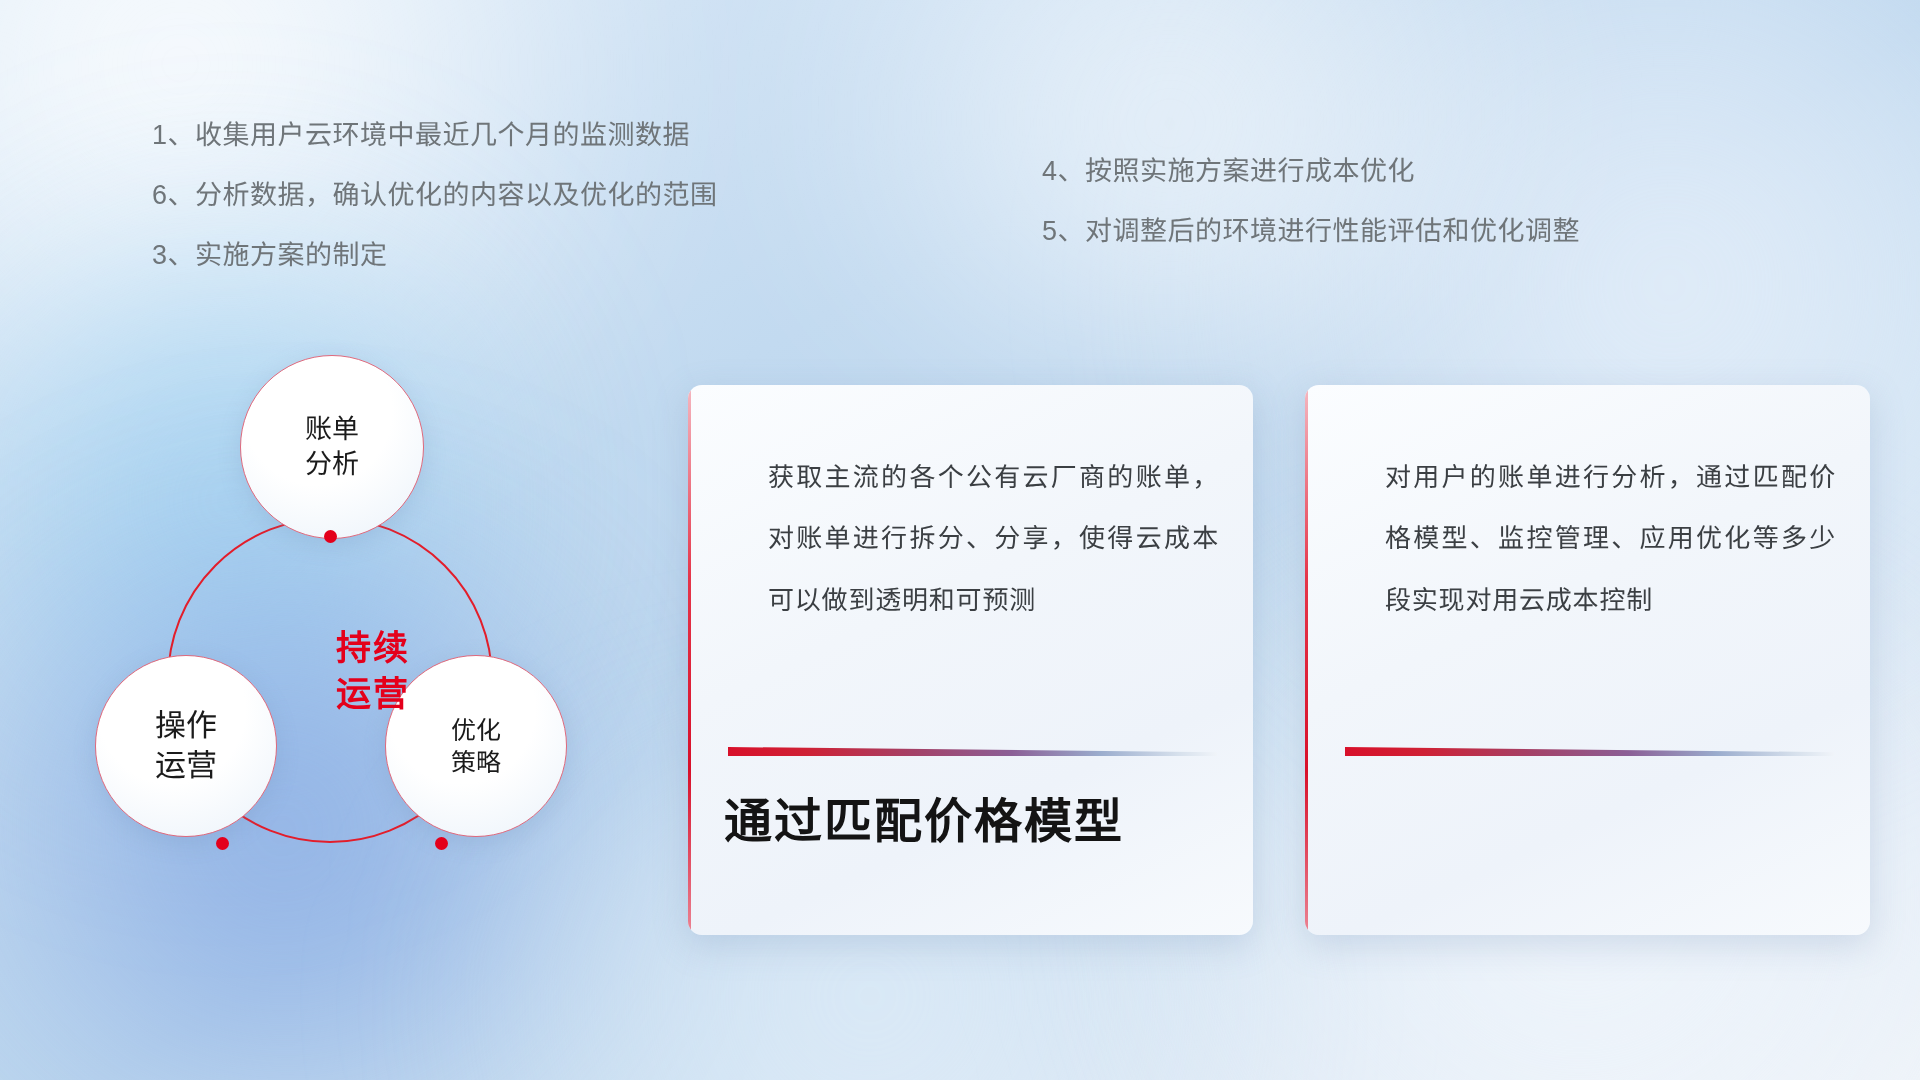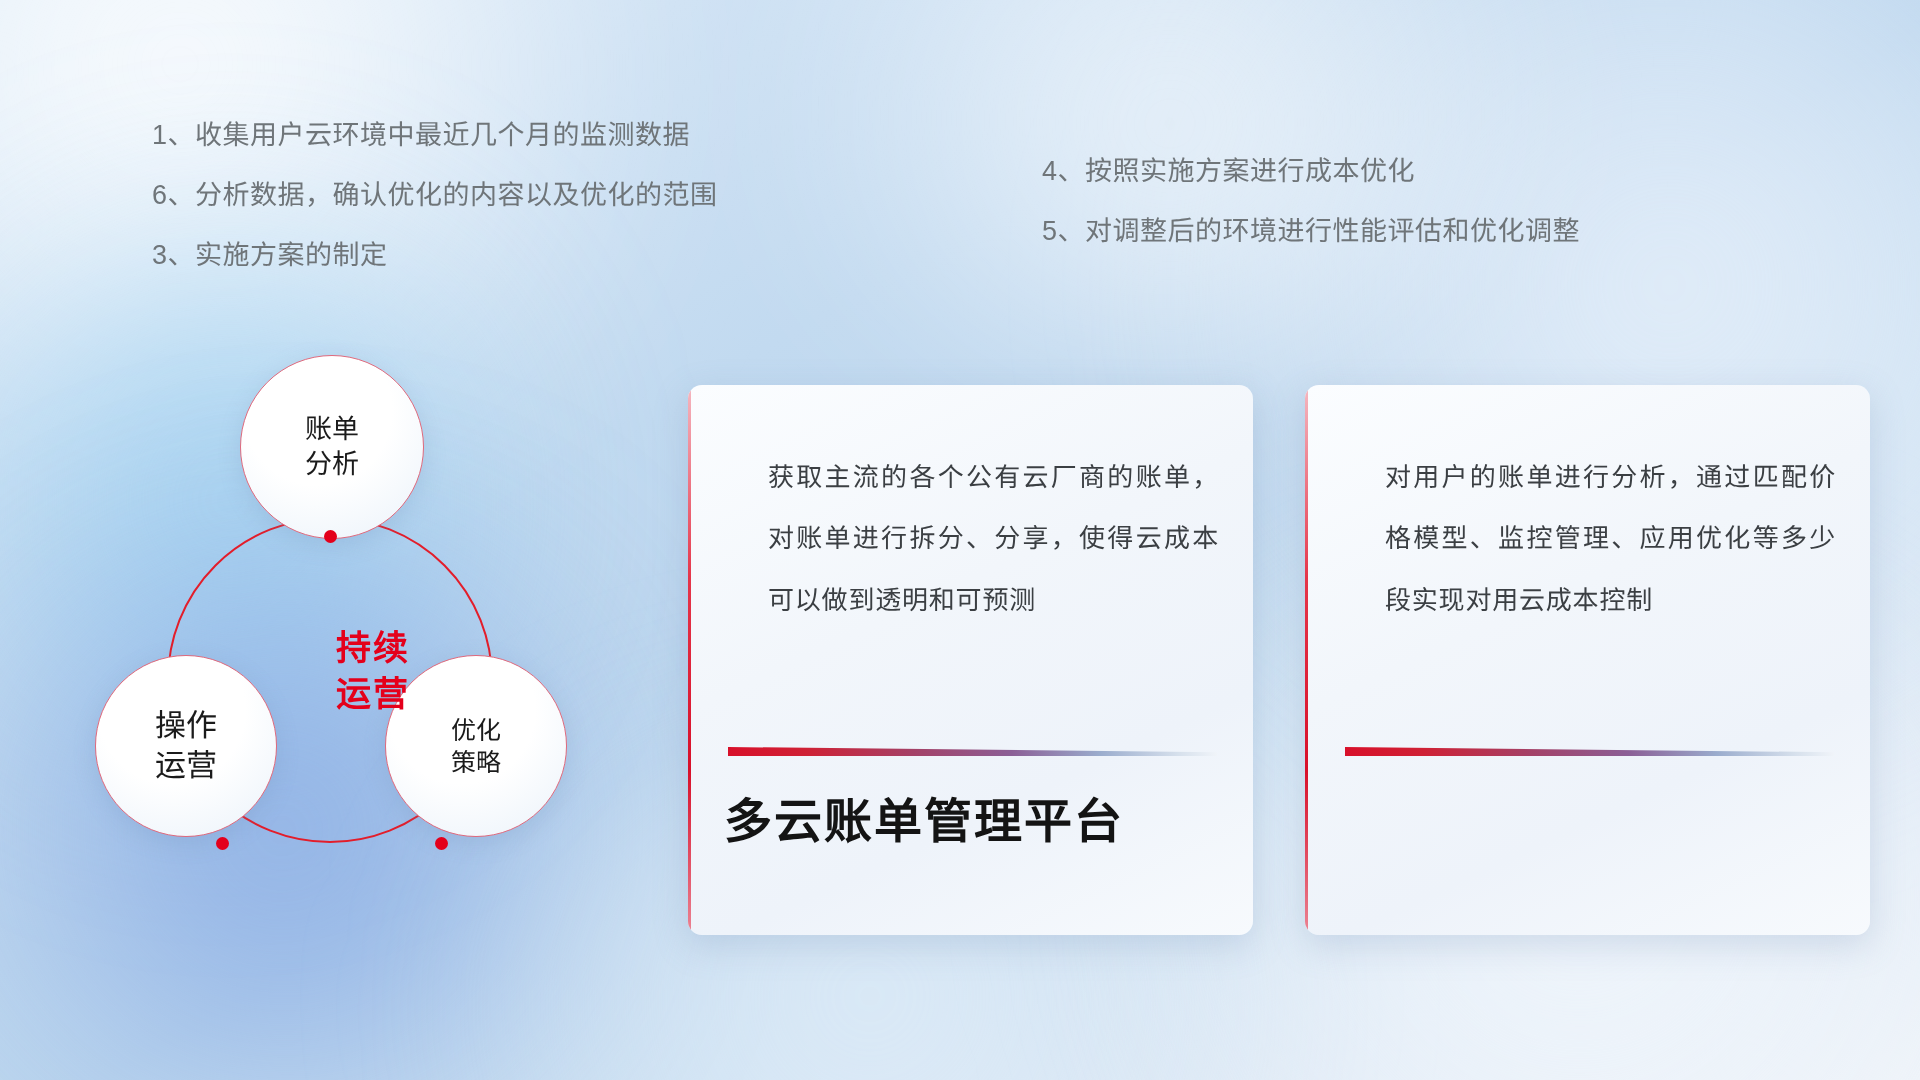--- a/index.html
+++ b/index.html
@@ -290,21 +290,21 @@
 
     <div id="center-label">
       <div>持续</div>
       <div>运营</div>
     </div>
   </div>
 
   <div class="card" id="card-1">
     <div class="card-body">获取主流的各个公有云厂商的账单，对账单进行拆分、分享，使得云成本可以做到透明和可预测</div>
     <div class="card-rule"></div>
-    <div class="card-title">多云账单管理平台</div>
+    <div class="card-title">通过匹配价格模型</div>
   </div>
 
   <div class="card" id="card-2">
     <div class="card-body">对用户的账单进行分析，通过匹配价格模型、监控管理、应用优化等多少段实现对用云成本控制</div>
     <div class="card-rule"></div>
   </div>
 
 </div>
 
 </body></html>

